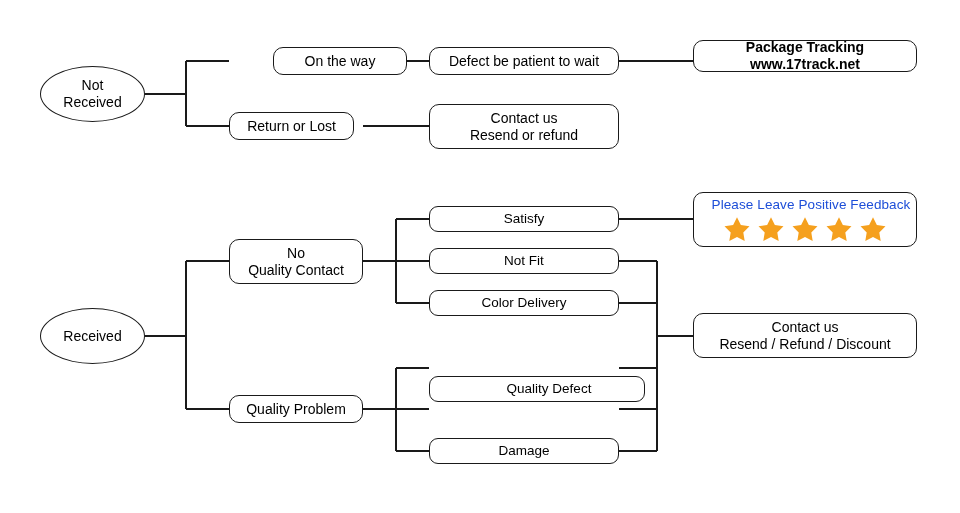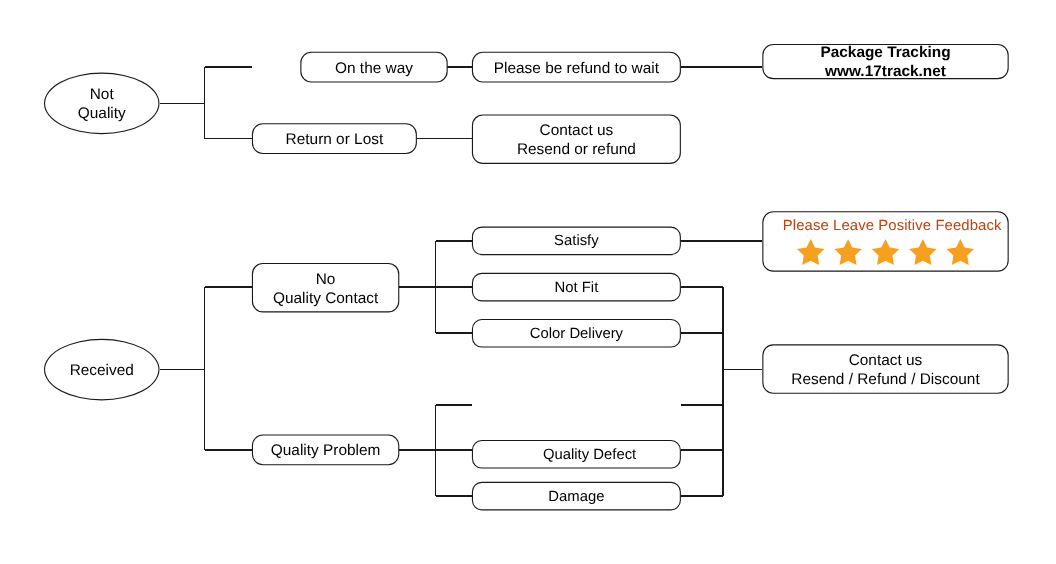--- a/index.html
+++ b/index.html
@@ -56,21 +56,21 @@
     border: 1px solid #1a1a1a;
     border-radius: 10px;
     display: flex;
     flex-direction: column;
     align-items: center;
     justify-content: center;
     z-index: 2;
   }
   .feedback-label {
     font-size: 13.5px;
-    color: #c2410c;
+    color: #1d4ed8;
     letter-spacing: 0.1px;
     padding-left: 12px;
   }
   .stars {
     display: flex;
     gap: 6px;
     margin-top: 3px;
   }
   .star {
     display: block;
@@ -120,49 +120,49 @@
       <path d="M619,303 L657,303"></path>
       <path d="M619,368 L657,368"></path>
       <path d="M619,409 L657,409"></path>
       <path d="M619,451 L657,451"></path>
       <path d="M657,261 L657,451"></path>
       <path d="M657,336 L693,336"></path>
     </g>
   </svg>
 
   <div class="node ellipse" style="left:40px; top:66px; width:105px; height:56px;">Not
-Quality</div>
+Received</div>
 
   <div class="node rbox" style="left:229px; top:47px; width:134px; height:28px;margin-left:44px;">On the way</div>
 
-  <div class="node rbox" style="left:429px; top:47px; width:190px; height:28px;">Please be refund to wait</div>
+  <div class="node rbox" style="left:429px; top:47px; width:190px; height:28px;">Defect be patient to wait</div>
 
   <div class="node rbox" style="left:693px; top:40px; width:224px; height:32px;font-weight:bold;">Package Tracking
 www.17track.net</div>
 
-  <div class="node rbox" style="left:229px; top:112px; width:150px; height:28px;">Return or Lost</div>
+  <div class="node rbox" style="left:229px; top:112px; width:125px; height:28px;">Return or Lost</div>
 
   <div class="node rbox" style="left:429px; top:104px; width:190px; height:45px;">Contact us
 Resend or refund</div>
 
   <div class="node ellipse" style="left:40px; top:308px; width:105px; height:56px;">Received</div>
 
   <div class="node rbox" style="left:229px; top:239px; width:134px; height:45px;">No
 Quality Contact</div>
 
   <div class="node rbox" style="left:229px; top:395px; width:134px; height:28px;">Quality Problem</div>
 
   <div class="node rbox small" style="left:429px; top:248px; width:190px; height:26px;">Not Fit</div>
 
   <div class="node rbox small" style="left:429px; top:206px; width:190px; height:26px;">Satisfy</div>
 
   <div class="node rbox small" style="left:429px; top:290px; width:190px; height:26px;">Color Delivery</div>
 
 
-  <div class="node rbox small" style="left:429px; top:400px; width:190px; height:26px;padding-left:24px;">Quality Defect</div>
+  <div class="node rbox small" style="left:429px; top:376px; width:216px; height:26px;padding-left:24px;">Quality Defect</div>
 
   <div class="node rbox small" style="left:429px; top:438px; width:190px; height:26px;">Damage</div>
 
   <div class="feedback" style="left:693px; top:192px; width:224px; height:55px;">
     <span class="feedback-label">Please Leave Positive Feedback</span>
     <span class="stars" id="star-row">
         <svg class="star" viewBox="0 0 24 24">
           <path fill="#f5a01e" d="M12 1.9 L15.3 8.6 L22.7 9.7 L17.4 14.9 L18.6 22.2 L12 18.8 L5.4 22.2 L6.6 14.9 L1.3 9.7 L8.7 8.6 Z"></path>
         </svg>
         <svg class="star" viewBox="0 0 24 24">

